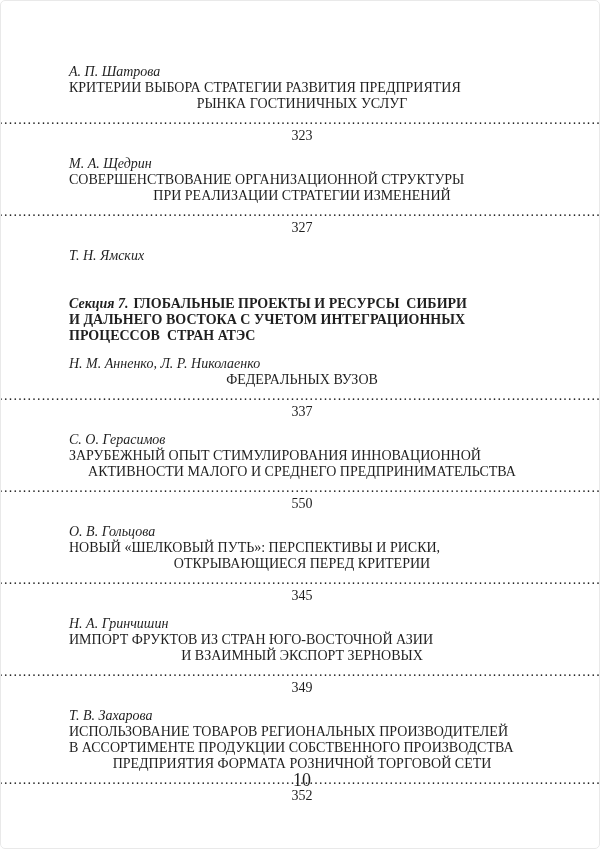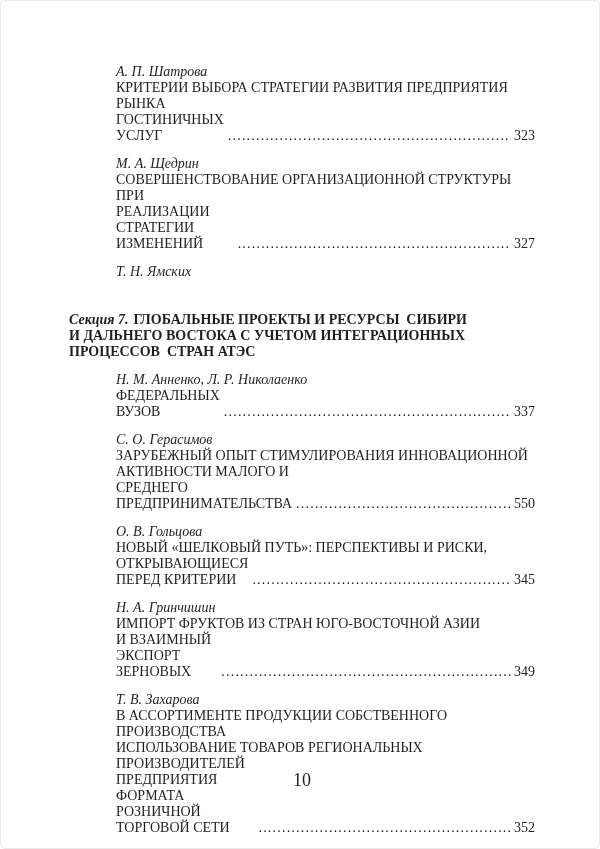--- a/index.html
+++ b/index.html
@@ -18,35 +18,36 @@
     font-family: "Liberation Serif", "DejaVu Serif", serif;
     color: #1f1f1f;
     overflow: hidden;
   }
   .content {
     position: absolute;
     left: 68px;
     top: 63px;
     width: 466px;
   }
-  .toc-entry { margin-bottom: 12px; margin-left: 47px; }
+  .toc-entry { margin-bottom: 12px; }
   .author-line {
     font-style: italic;
     font-size: 14px;
     line-height: 16px;
     white-space: pre-wrap;
   }
   .title-line {
     font-size: 14px;
     line-height: 16px;
     white-space: pre-wrap;
   }
   .title-line.last {
     display: flex;
-    align-items: flex-end;
+    align-items: center;
+    flex-direction: column;
   }
   .title-line.last .ttext { white-space: pre-wrap; }
   .leader {
     flex: 1 1 auto;
     overflow: hidden;
     white-space: nowrap;
     margin: 0 3px 0 4px;
     min-width: 10px;
   }
   .leader::after {
@@ -147,22 +148,22 @@
       <div class="title-line">ИМПОРТ ФРУКТОВ ИЗ СТРАН ЮГО-ВОСТОЧНОЙ АЗИИ</div>
       <div class="title-line last">
         <span class="ttext">И ВЗАИМНЫЙ ЭКСПОРТ ЗЕРНОВЫХ</span>
         <span class="leader"></span>
         <span class="page-ref">349</span>
       </div>
     </div>
 
     <div class="toc-entry">
       <div class="author-line">Т. В. Захарова</div>
+      <div class="title-line">ИСПОЛЬЗОВАНИЕ ТОВАРОВ РЕГИОНАЛЬНЫХ ПРОИЗВОДИТЕЛЕЙ</div>
       <div class="title-line">В АССОРТИМЕНТЕ ПРОДУКЦИИ СОБСТВЕННОГО ПРОИЗВОДСТВА</div>
-      <div class="title-line">ИСПОЛЬЗОВАНИЕ ТОВАРОВ РЕГИОНАЛЬНЫХ ПРОИЗВОДИТЕЛЕЙ</div>
       <div class="title-line last">
         <span class="ttext">ПРЕДПРИЯТИЯ ФОРМАТА РОЗНИЧНОЙ ТОРГОВОЙ СЕТИ</span>
         <span class="leader"></span>
         <span class="page-ref">352</span>
       </div>
     </div>
 
   </div>
 
   <div class="footer">10</div>

